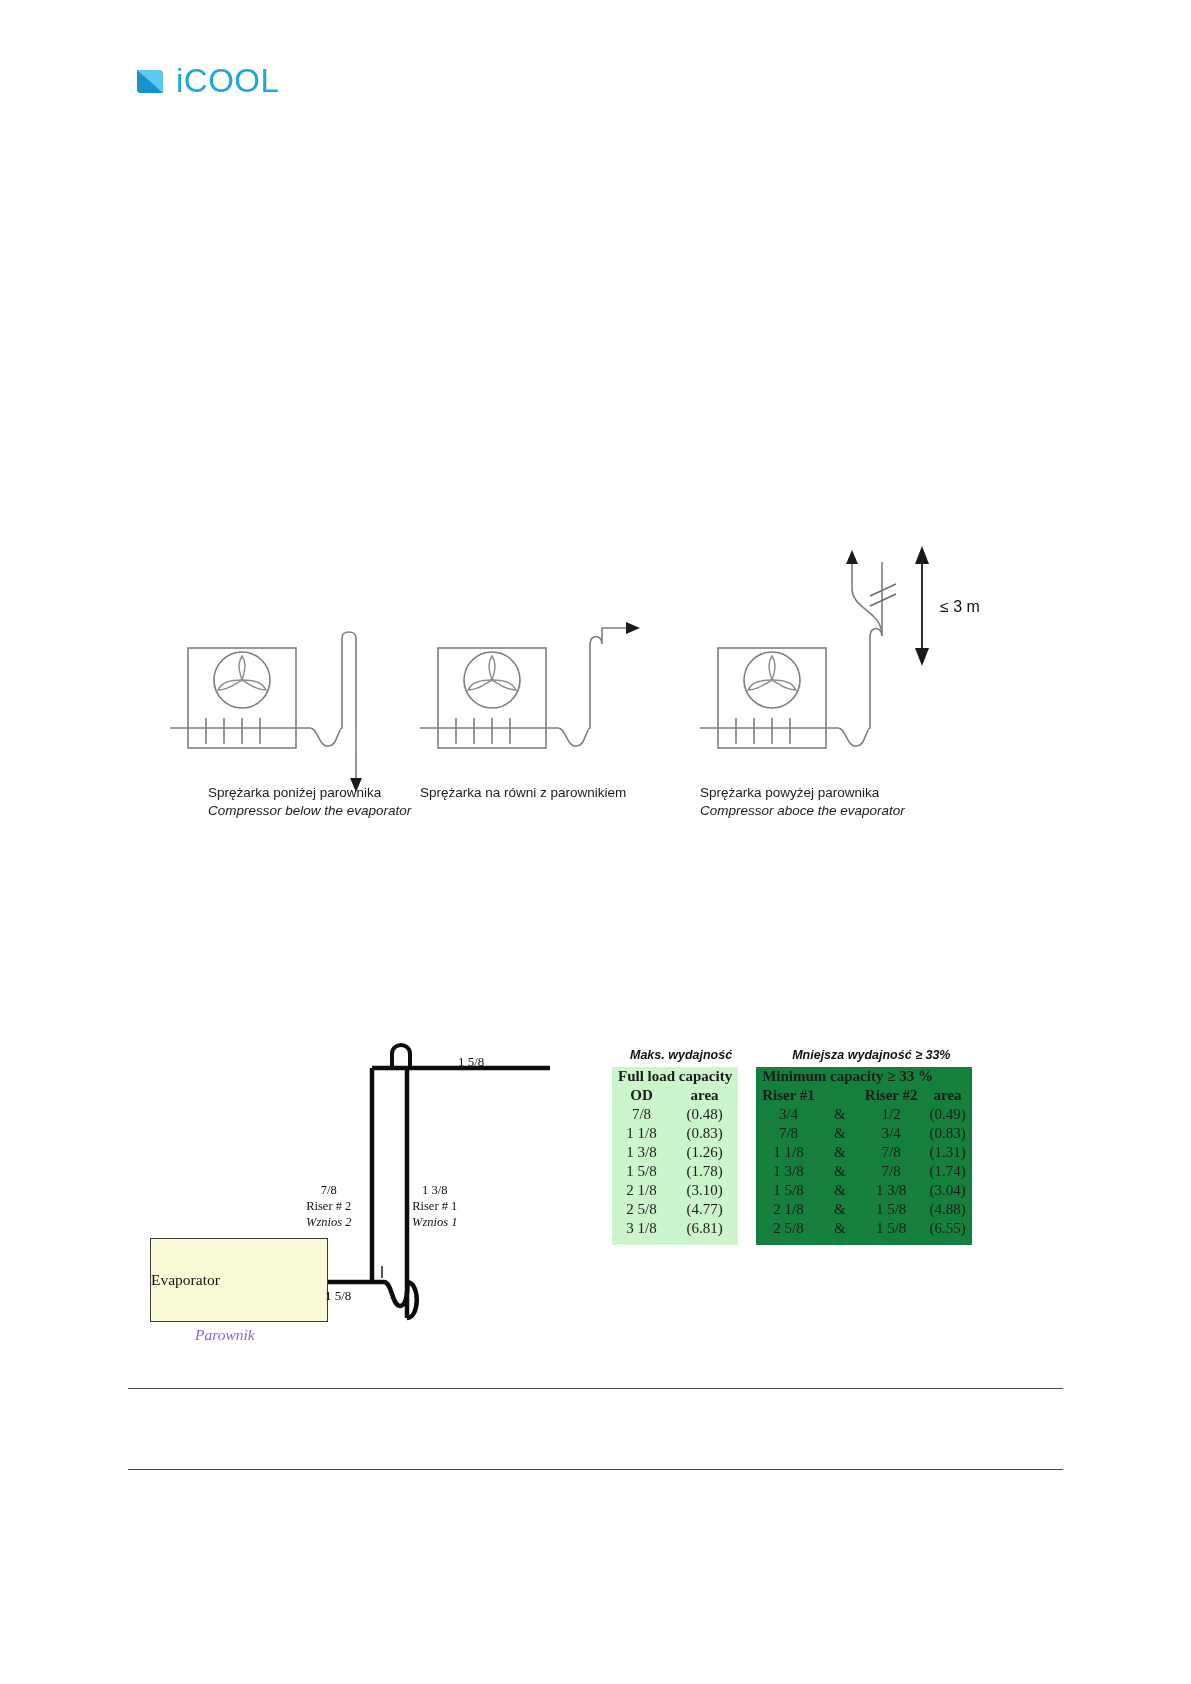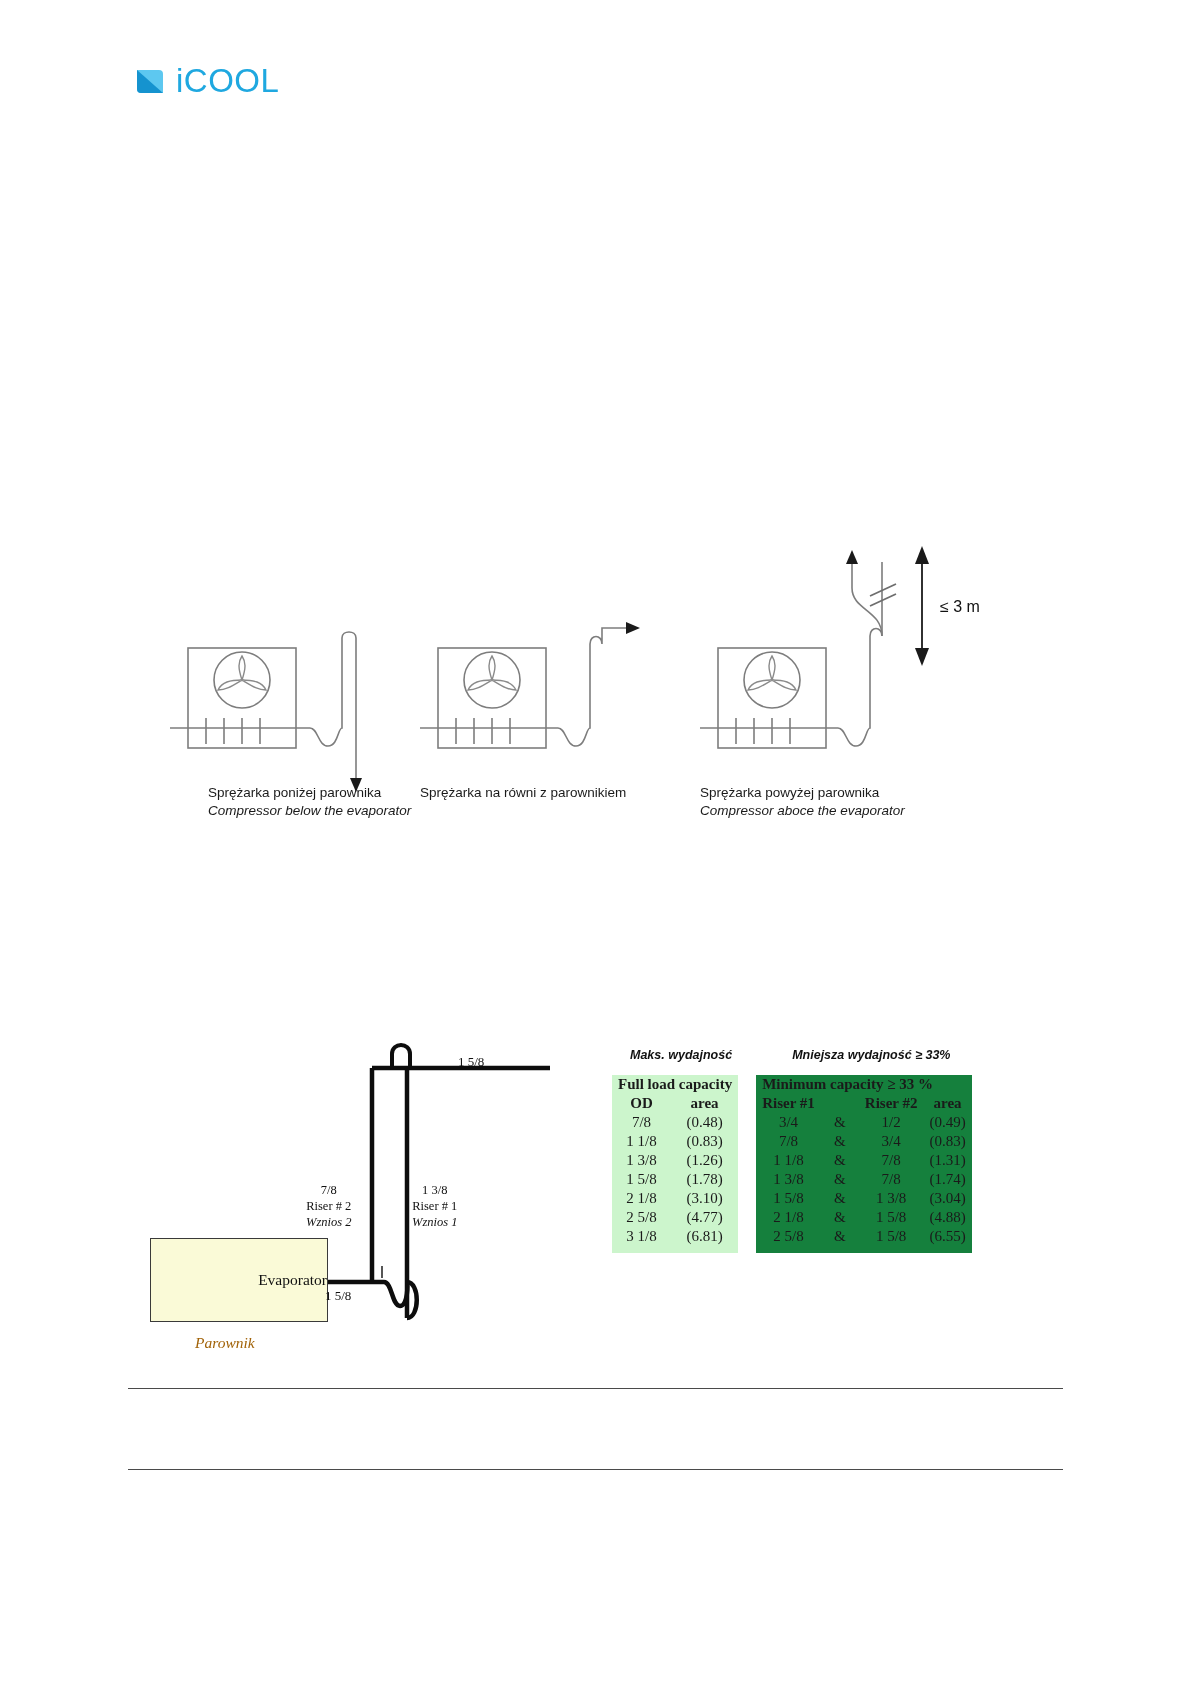--- a/index.html
+++ b/index.html
@@ -23,36 +23,36 @@
 
   .caption{position:absolute;font-size:13.5px;color:#1a1a1a;line-height:17.5px;}
   .caption .pl{font-style:normal;}
   .caption .en{font-style:italic;}
 
   
   .schematic{position:absolute;left:120px;top:1030px;width:470px;height:370px;}
   .evap-box{
     position:absolute;left:30px;top:208px;width:176px;height:82px;
     background:#fafad7;border:1px solid #3a3a3a;
-    display:flex;align-items:center;justify-content:flex-end;
+    display:flex;align-items:center;justify-content:flex-start;
   }
   .evap-label{font-family:"Liberation Serif",serif;font-size:15.5px;color:#111;}
   .parownik{
-    position:absolute;left:75px;top:304px;font-family:"Liberation Serif",serif;
-    font-size:15.5px;font-style:italic;color:#a16207;
+    position:absolute;left:75px;top:296px;font-family:"Liberation Serif",serif;
+    font-size:15.5px;font-style:italic;color:#8b5cf6;
   }
   .pipe-label{position:absolute;font-family:"Liberation Serif",serif;font-size:13px;color:#111;white-space:nowrap;}
   .riser-label{position:absolute;font-family:"Liberation Serif",serif;font-size:12.5px;color:#111;line-height:16px;white-space:nowrap;}
   .riser-label .w{font-style:italic;}
 
   
   .tables{position:absolute;left:612px;top:1048px;}
   .tbl-head-note{
     font-family:"Liberation Sans",sans-serif;font-size:12.5px;font-style:italic;
-    font-weight:bold;color:#111;margin-bottom:13px;white-space:nowrap;
+    font-weight:bold;color:#111;margin-bottom:5px;white-space:nowrap;
   }
   .tbl{
     font-family:"Liberation Serif",serif;color:#1a1a1a;
     border-collapse:collapse;
   }
   .tbl-green{background:#ccf5cc;}
   .tbl-pink{background:#15803d;}
   .tbl-title{
     font-family:"Liberation Serif",serif;font-weight:bold;font-size:17.5px;
     padding:7px 10px 3px 10px;text-align:left;white-space:nowrap;

